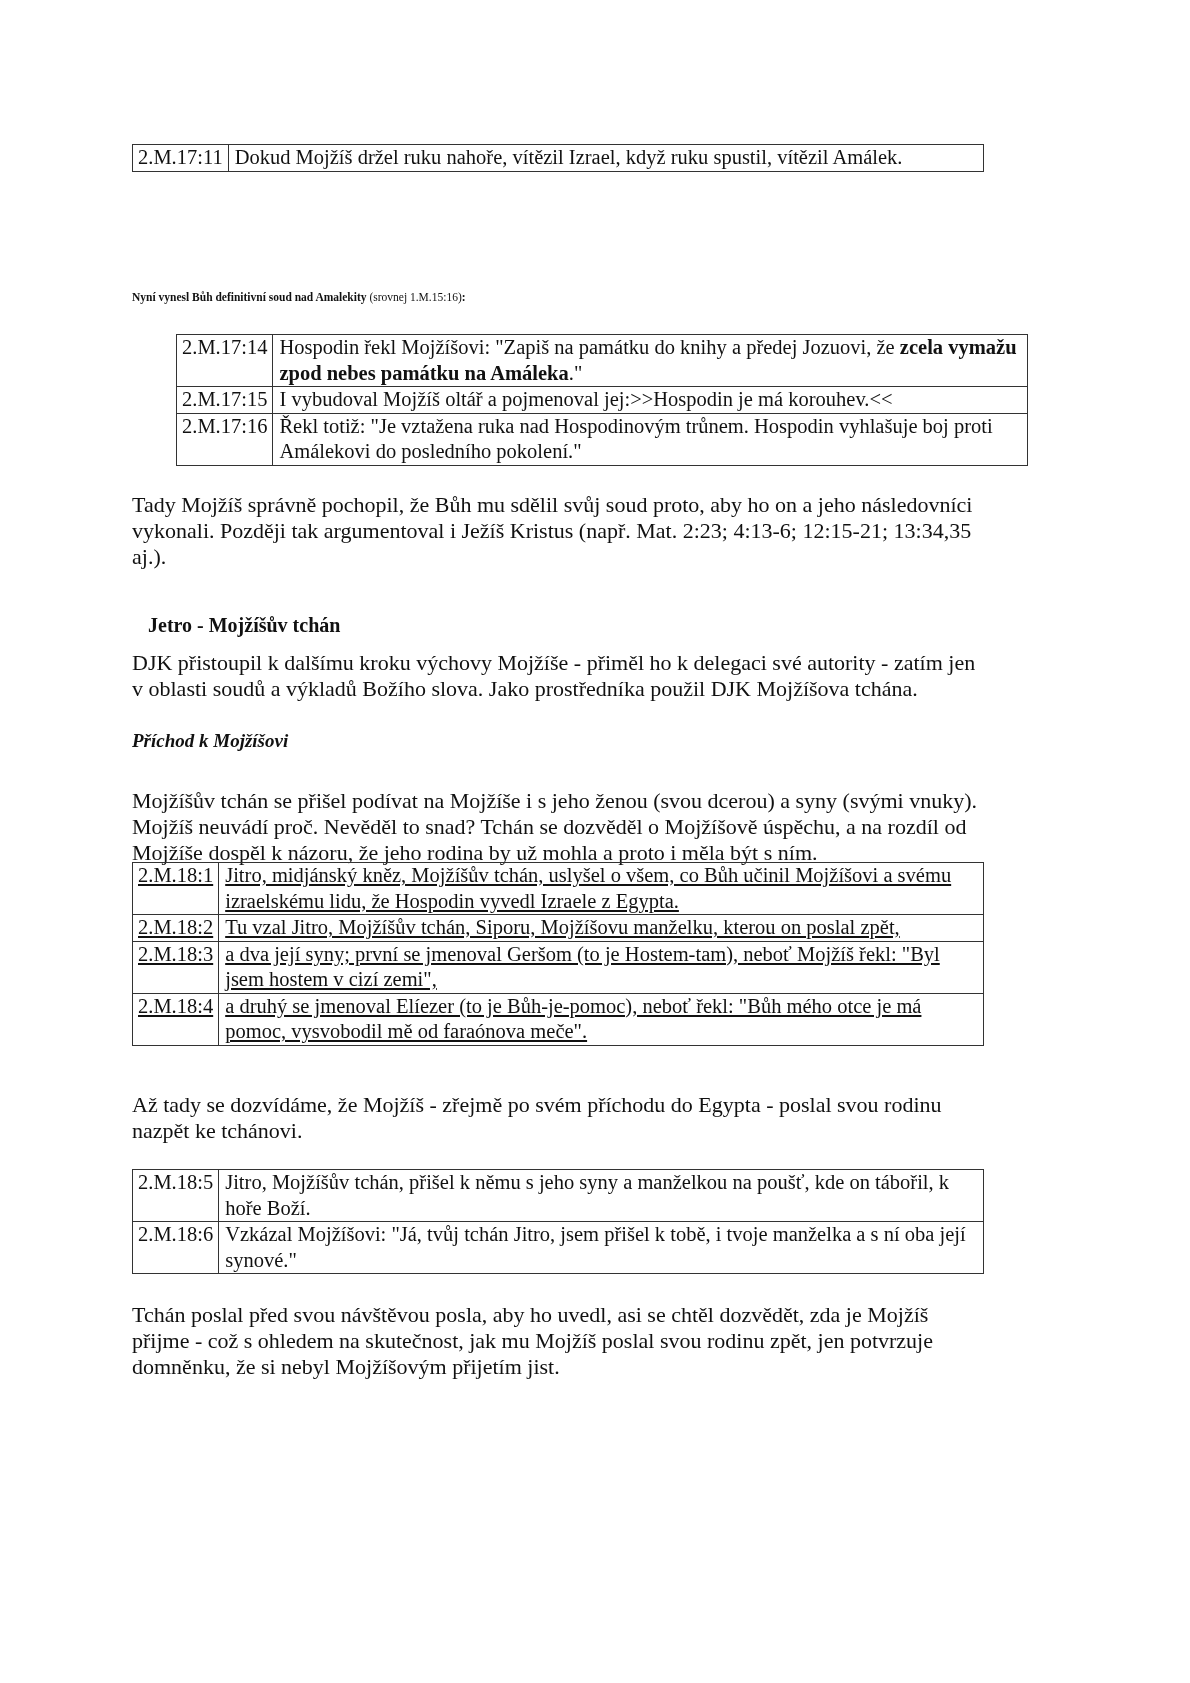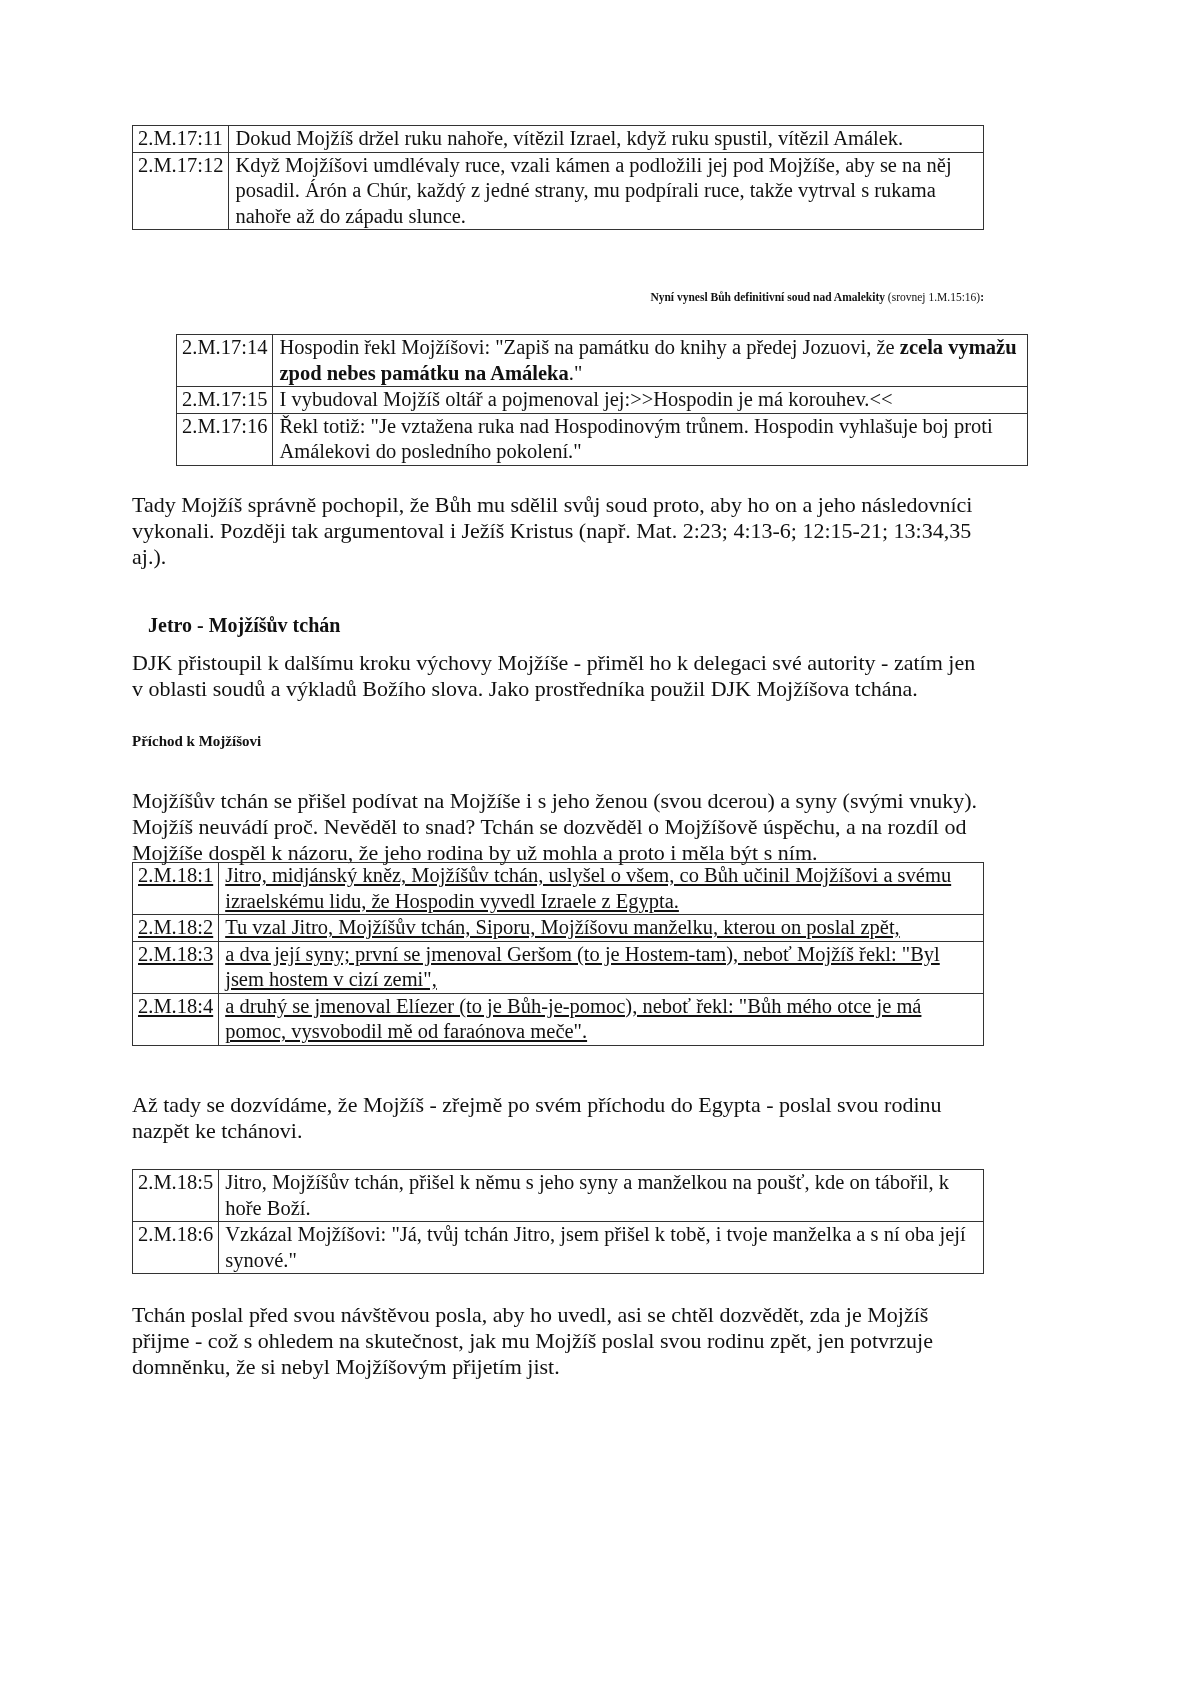--- a/index.html
+++ b/index.html
@@ -16,46 +16,42 @@
     table.verses td {
       border: 1.4px solid #333;
       vertical-align: top;
       padding: 0 5px 0 6px;
     }
     table.verses td.ref { white-space: nowrap; width: 1%; padding: 0 5px 0 5px; }
     p.body {
       margin: 0; font-size: 22px; line-height: 26px;
     }
     .small-note {
-      font-size: 11.5px; line-height: 14px; margin: 0; text-align: right;
+      font-size: 11.5px; line-height: 14px; margin: 0;
     }
     .small-note b { font-weight: bold; }
     h2.section {
       margin: 16px; font-size: 20px; font-weight: bold; line-height: 30px;
     }
     h3.subsection {
-      margin: 0; font-size: 15px; font-weight: bold; line-height: 26px;
+      margin: 0; font-size: 19px; font-weight: bold; line-height: 26px; font-style: italic;
     }
     .abs { position: absolute; left: 0; width: 852px; }
   </style>
 </head>
 <body>
 
 <div class="page">
 
-  <div class="abs" style="top:125px;">
+  <div class="abs" style="top:144px;">
     <table class="verses">
       <tbody>
           <tr>
         <td class="ref">2.M.17:11</td>
         <td>Dokud Mojžíš držel ruku nahoře, vítězil Izrael, když ruku spustil, vítězil Amálek.</td>
-      </tr>
-      <tr>
-        <td class="ref">2.M.17:12</td>
-        <td>Když Mojžíšovi umdlévaly ruce, vzali kámen a podložili jej pod Mojžíše, aby se na něj posadil. Árón a Chúr, každý z jedné strany, mu podpírali ruce, takže vytrval s rukama nahoře až do západu slunce.</td>
       </tr>
     </tbody>
       </table>
   </div>
 
   <p class="small-note abs" style="top:290px;"><b>Nyní vynesl Bůh definitivní soud nad Amalekity</b><span> (srovnej 1.M.15:16)</span><b>:</b></p>
 
   <div class="abs" style="top:334px;margin-left:44px;">
     <table class="verses">
       <tbody>

